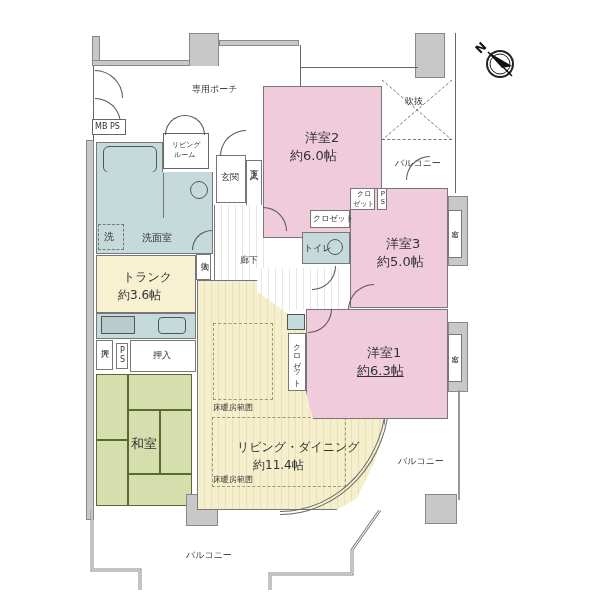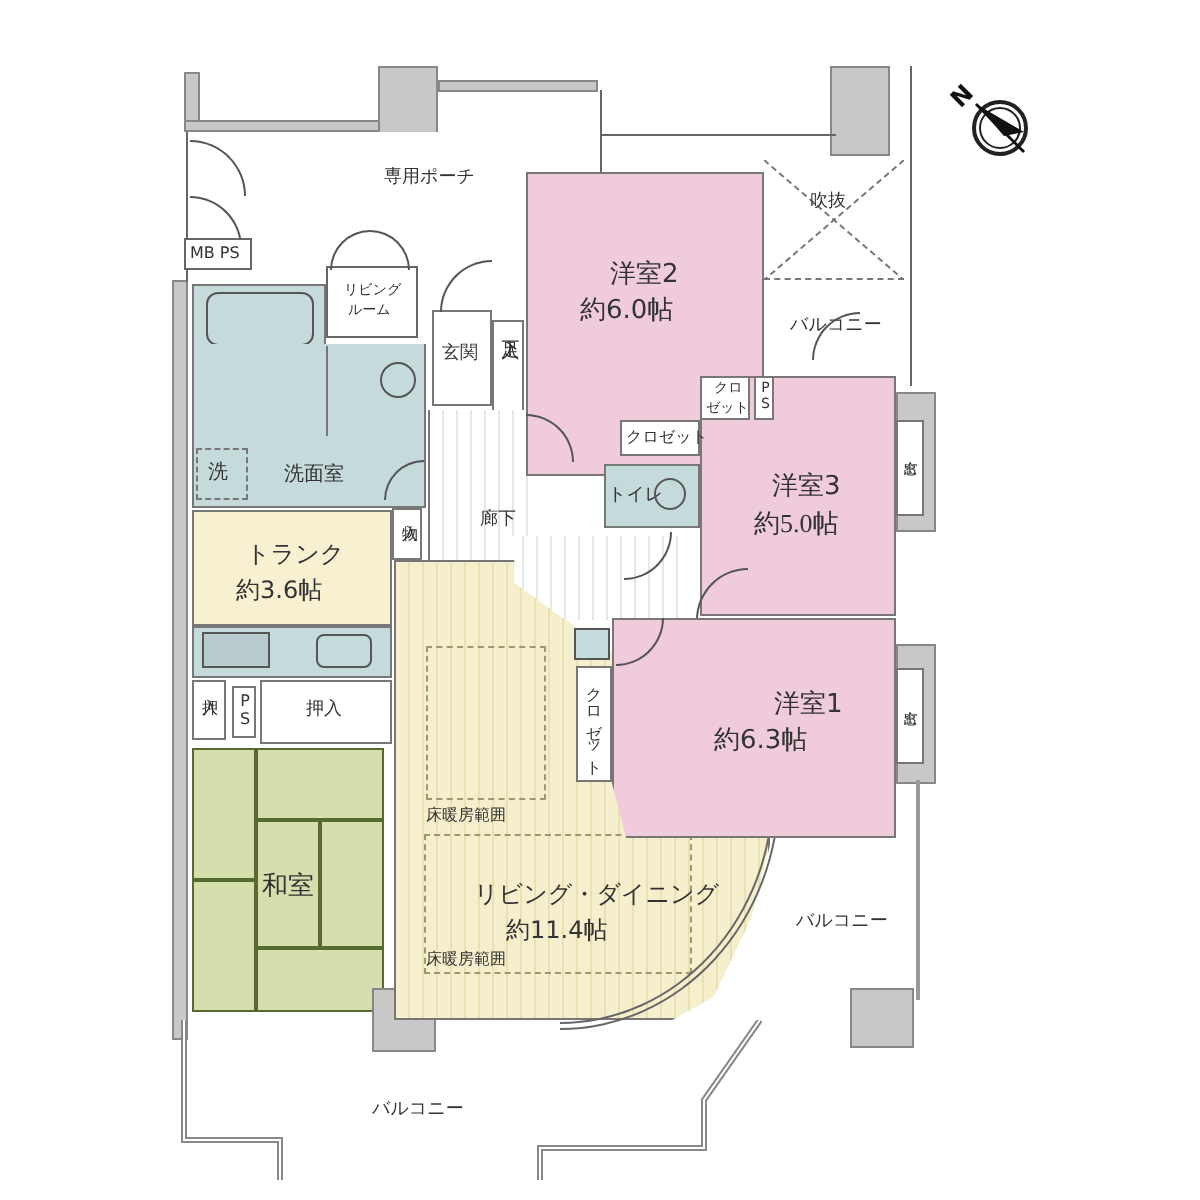--- a/index.html
+++ b/index.html
@@ -131,40 +131,40 @@
 <div class="lbl tiny" style="left:395px;top:158px;font-size:9px;">バルコニー</div>
 <div class="door" style="left:406px;top:156px;width:24px;height:24px;border-radius:100% 0 0 0;border-right:none;border-bottom:none;"></div>
 
 <div class="room pink" style="left:350px;top:188px;width:98px;height:120px;"></div>
 <div class="abs white" style="left:350px;top:188px;width:25px;height:22px;border:1px solid #777;"></div>
 <div class="lbl tiny" style="left:357px;top:190px;">クロ</div>
 <div class="lbl tiny" style="left:353px;top:200px;">ゼット</div>
 <div class="abs white" style="left:377px;top:188px;width:10px;height:22px;border:1px solid #777;"></div>
 <div class="lbl tiny vert" style="left:378px;top:190px;font-size:7px;">PS</div>
 <div class="lbl big" style="left:386px;top:236px;">洋室3</div>
-<div class="lbl big" style="left:377px;top:254px;font-family:Liberation Serif, serif;">約5.0帖</div>
+<div class="lbl big" style="left:377px;top:254px;">約5.0帖</div>
 
 <div class="wall" style="left:448px;top:196px;width:20px;height:70px;"></div>
 <div class="abs white" style="left:448px;top:210px;width:14px;height:48px;border:1px solid #777;"></div>
 <div class="lbl tiny vert" style="left:450px;top:225px;font-size:7px;">出窓</div>
 
 <div class="abs white" style="left:310px;top:210px;width:40px;height:18px;border:1px solid #777;"></div>
 <div class="lbl tiny" style="left:313px;top:214px;font-size:8px;">クロゼット</div>
 <div class="room blue" style="left:302px;top:232px;width:48px;height:32px;"></div>
 <div class="lbl small" style="left:304px;top:243px;">トイレ</div>
 <div class="abs" style="left:327px;top:239px;width:16px;height:16px;border:1px solid #555;border-radius:50%;"></div>
 <div class="door" style="left:312px;top:266px;width:24px;height:24px;border-radius:0 0 100% 0;border-left:none;border-top:none;"></div>
 <div class="door" style="left:348px;top:284px;width:26px;height:26px;border-radius:100% 0 0 0;border-right:none;border-bottom:none;"></div>
 
 <div class="room pink" style="left:306px;top:309px;width:142px;height:110px;clip-path:polygon(0 0,100% 0,100% 100%,5% 100%,0 75%);"></div>
 <div class="abs white" style="left:288px;top:333px;width:18px;height:58px;border:1px solid #777;"></div>
 <div class="lbl tiny vert" style="left:291px;top:338px;font-size:8px;">クロゼット</div>
 <div class="abs" style="left:287px;top:314px;width:18px;height:16px;border:1px solid #555;background:#c5dadb;"></div>
-<div class="lbl big" style="left:367px;top:345px;margin-left:20px;">洋室1</div>
-<div class="lbl big" style="left:357px;top:363px;">約6.3帖</div>
+<div class="lbl big" style="left:367px;top:345px;">洋室1</div>
+<div class="lbl big" style="left:357px;top:363px;text-decoration:underline;">約6.3帖</div>
 <div class="door" style="left:308px;top:309px;width:24px;height:24px;border-radius:0 0 100% 0;border-left:none;border-top:none;"></div>
 
 <div class="wall" style="left:448px;top:322px;width:20px;height:70px;"></div>
 <div class="abs white" style="left:448px;top:334px;width:14px;height:48px;border:1px solid #777;"></div>
 <div class="lbl tiny vert" style="left:450px;top:350px;font-size:7px;">出窓</div>
 <div class="line" style="left:458px;top:390px;width:2px;height:110px;background:#999;"></div>
 
 <div class="lbl small" style="left:398px;top:456px;">バルコニー</div>
 <div class="wall" style="left:425px;top:494px;width:32px;height:30px;"></div>
 

